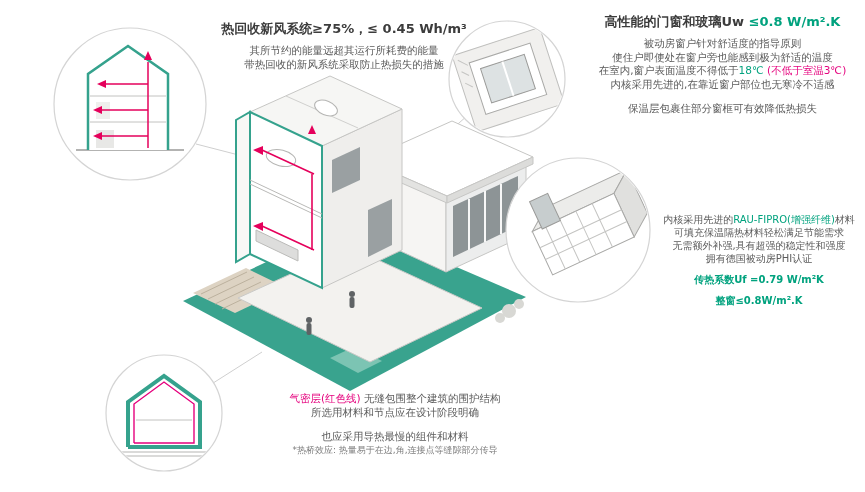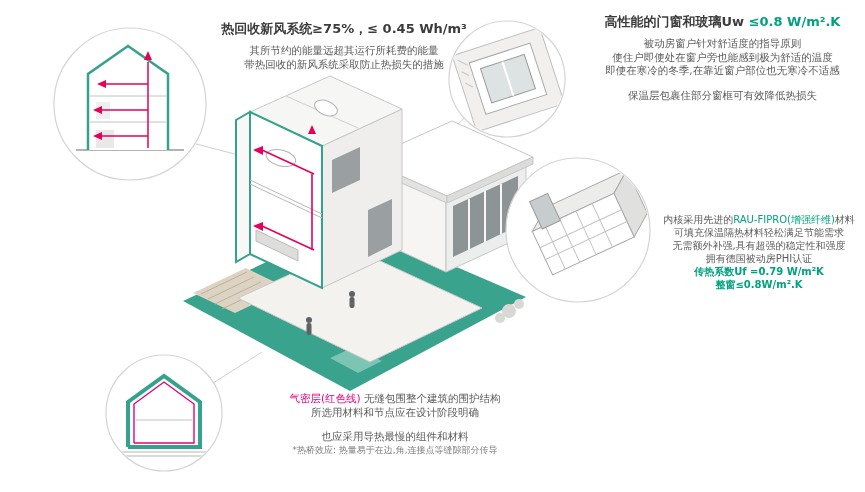--- a/index.html
+++ b/index.html
@@ -8,21 +8,21 @@
     font-family:"DejaVu Sans","Liberation Sans",sans-serif;
     text-align:center;
   }
   .artwork{position:absolute;left:0;top:0;}
   .tb{position:absolute;}
   .tb .title{font-size:13px;font-weight:bold;color:#3c3c3c;white-space:nowrap;}
   .tb .body{font-size:10.5px;color:#5b5b5b;line-height:13.5px;margin-top:6px;}
   .tb .body > div{white-space:nowrap;}
   .spacer{height:11px;}
   .green{color:#00a27e;}
-  .greenb{color:#00a27e;font-weight:bold;}
+  .greenb{color:#00a27e;font-weight:bold;margin-top:8px;}
   .red{color:#e5007d;}
   .footnote{font-size:9px;color:#7c7c7c;white-space:nowrap;}
   .profile-text{font-size:10px;color:#5b5b5b;line-height:13px;}
   .profile-text > div{white-space:nowrap;}
 </style>
 </head>
 <body>
 
 <div class="canvas">
 
@@ -183,21 +183,24 @@
     </div>
   </div>
 
   <div class="tb" style="left:585px;top:13px;width:275px">
     <div class="title">
       <span>高性能的门窗和玻璃Uw </span><span class="greenb">≤0.8 W/m².K</span>
     </div>
     <div class="body">
       <div>被动房窗户针对舒适度的指导原则</div>
       <div>使住户即使处在窗户旁也能感到极为舒适的温度</div>
-      <div>即使在寒冷的冬季,在靠近窗户部位也无寒冷不适感</div>
+      <div>
+        <span>在室内,窗户表面温度不得低于</span><span class="green">18℃</span><span class="red"> (不低于室温3℃)</span>
+      </div>
+      <div>内核采用先进的,在靠近窗户部位也无寒冷不适感</div>
       <div class="spacer"></div>
       <div>保温层包裹住部分窗框可有效降低热损失</div>
     </div>
   </div>
 
   <div class="tb profile-text" style="left:655px;top:213px;width:208px">
     <div>
       <span>内核采用先进的</span><span class="green">RAU-FIPRO(增强纤维)</span><span>材料</span>
     </div>
     <div>可填充保温隔热材料轻松满足节能需求</div>

